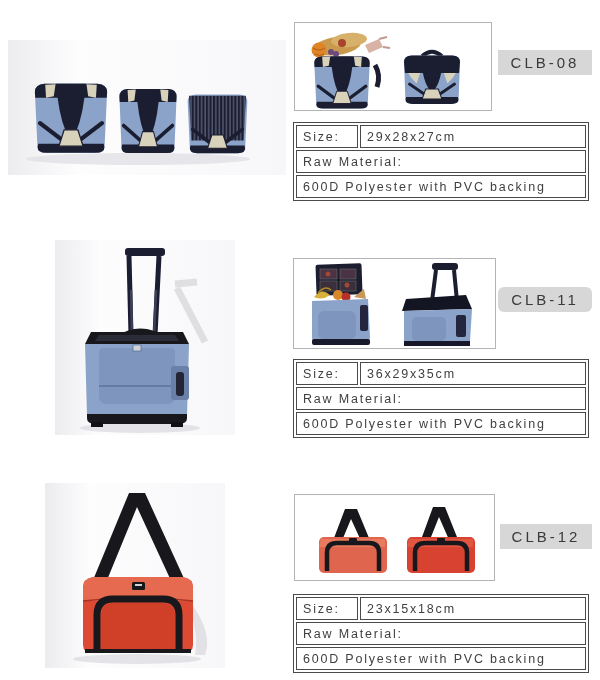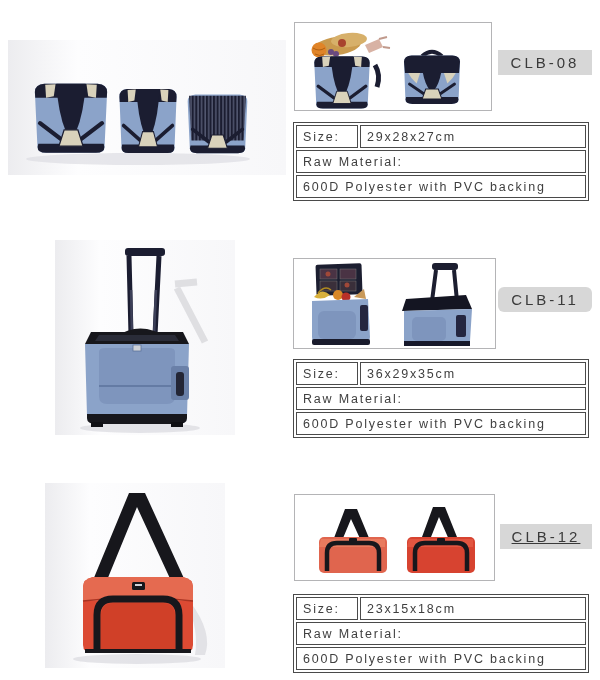--- a/index.html
+++ b/index.html
@@ -13,21 +13,21 @@
              border:1px solid var(--table-border,#4a4a4a);background:#fff;table-layout:fixed;}
   table.spec td{border:1px solid var(--table-border,#4a4a4a);color:var(--table-text,#3f3f3f);
                 font-size:12.5px;letter-spacing:1.8px;padding:2px 6px;height:17px;
                 white-space:nowrap;overflow:hidden;vertical-align:middle;}
   table.spec td.lbl{width:48px;}
   .t1{left:293px;top:122px;width:296px;}
   .t2{left:293px;top:359px;width:296px;}
   .t3{left:293px;top:594px;width:296px;}
   .b1{left:498px;top:50px;width:94px;}
   .b2{left:498px;top:287px;width:94px;border-radius:6px;}
-  .b3{left:500px;top:524px;width:92px;text-decoration:underline;}
+  .b3{left:500px;top:524px;width:92px;}
   .i1{left:294px;top:22px;width:196px;height:87px;}
   .i2{left:293px;top:258px;width:201px;height:89px;}
   .i3{left:294px;top:494px;width:199px;height:85px;}
   .ph1{left:8px;top:40px;width:278px;height:135px;}
   .ph2{left:55px;top:240px;width:180px;height:195px;}
   .ph3{left:45px;top:483px;width:180px;height:185px;}
 </style>
 </head>
 <body>
 

